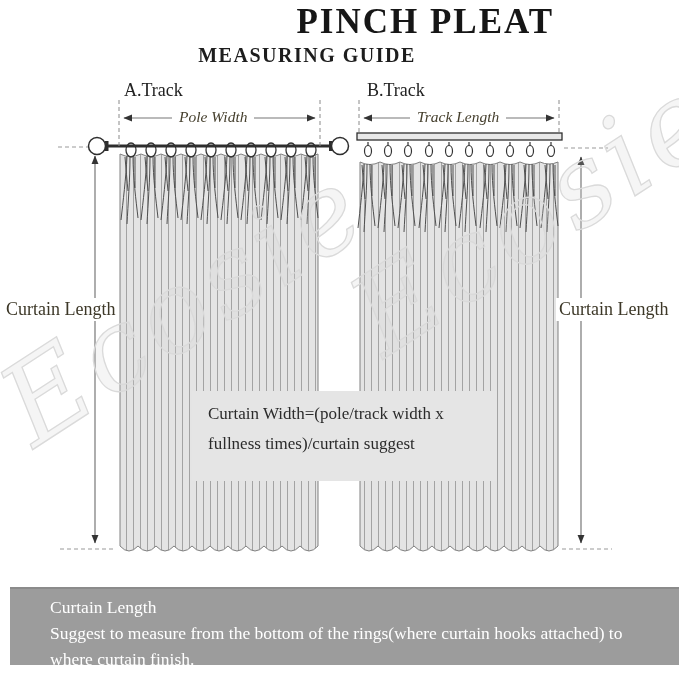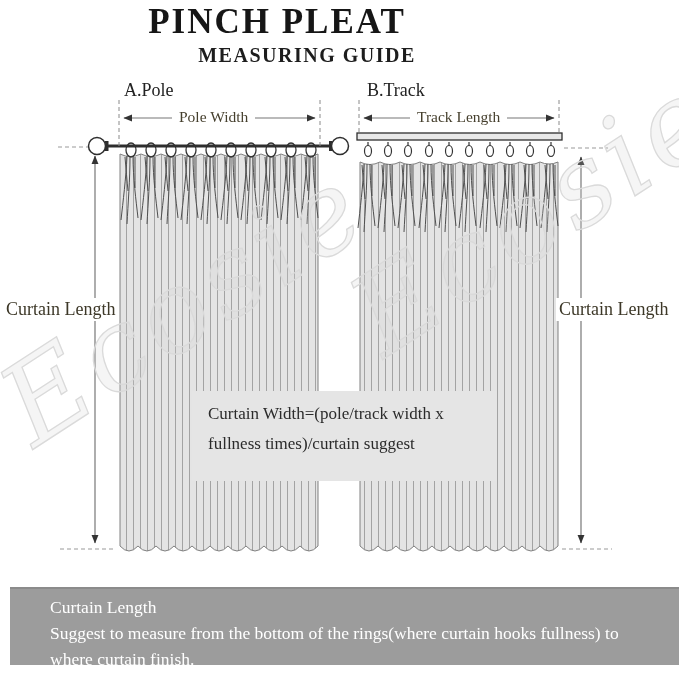--- a/index.html
+++ b/index.html
@@ -2,30 +2,30 @@
 <html><head>
 <meta charset="utf-8">
 <style>
   html,body{margin:0;padding:0;background:#ffffff;}
   #stage{
     position:relative;width:679px;height:675px;background:#ffffff;
     font-family:"Liberation Serif","DejaVu Serif",serif;overflow:hidden;
   }
   .abs{position:absolute;}
   .title{
-    top:0;left:0;width:554px;text-align:center;
+    top:0;left:0;width:554px;text-align:right;
     font-size:35px;font-weight:bold;letter-spacing:2px;color:#161616;line-height:44px;z-index:3;
   }
   .subtitle{
     top:44px;left:0;width:614px;text-align:center;
     font-size:20px;font-weight:bold;letter-spacing:1.5px;color:#1d1d1d;z-index:3;
   }
   .sec-heading{font-size:18px;color:#222222;z-index:3;}
   .measure-label{
-    font-size:15.5px;color:#453f2d;background:#ffffff;padding:1px 7px;z-index:3;white-space:nowrap;
+    font-size:15.5px;color:#453f2d;background:#ffffff;padding:1px 7px;z-index:3;white-space:nowrap;font-style:italic;
   }
   .length-label{
     font-size:18px;color:#3d3828;background:#ffffff;padding:1px 3px;z-index:3;white-space:nowrap;
   }
   .formula-box{
     left:192px;top:391px;width:281px;height:82px;background:#e5e5e5;
     padding:8px 8px 0 16px;z-index:4;
   }
   .formula-box div{font-size:17px;color:#2b2b2b;line-height:30px;white-space:nowrap;}
   .watermark{
@@ -166,31 +166,31 @@
       <line x1="581" y1="157" x2="581" y2="543" stroke="#777777" stroke-width="1.2" marker-start="url(#arr)" marker-end="url(#arr)"></line>
     </g>
   </svg>
 
   <div class="abs watermark wm1">Ecosie</div>
   <div class="abs watermark wm2">Ecosie</div>
 
   <div class="abs title">PINCH PLEAT</div>
   <div class="abs subtitle">MEASURING GUIDE</div>
 
-  <div class="abs sec-heading" style="left:124px;top:80px;">A.Pole</div>
+  <div class="abs sec-heading" style="left:124px;top:80px;">A.Track</div>
   <div class="abs sec-heading" style="left:367px;top:80px;">B.Track</div>
 
   <div class="abs measure-label" style="left:172px;top:107px;">Pole Width</div>
   <div class="abs measure-label" style="left:410px;top:107px;">Track Length</div>
   <div class="abs length-label" style="left:3px;top:298px;">Curtain Length</div>
   <div class="abs length-label" style="left:556px;top:298px;">Curtain Length</div>
 
   <div class="abs formula-box">
     <div>Curtain Width=(pole/track width x</div>
     <div>fullness times)/curtain suggest</div>
   </div>
 
   <div class="abs footer">
     <div class="f-heading">Curtain Length</div>
-    <div class="f-body">Suggest to measure from the bottom of the rings(where curtain hooks fullness) to where curtain finish.</div>
+    <div class="f-body">Suggest to measure from the bottom of the rings(where curtain hooks attached) to where curtain finish.</div>
   </div>
 
 </div>
 
 </body></html>

